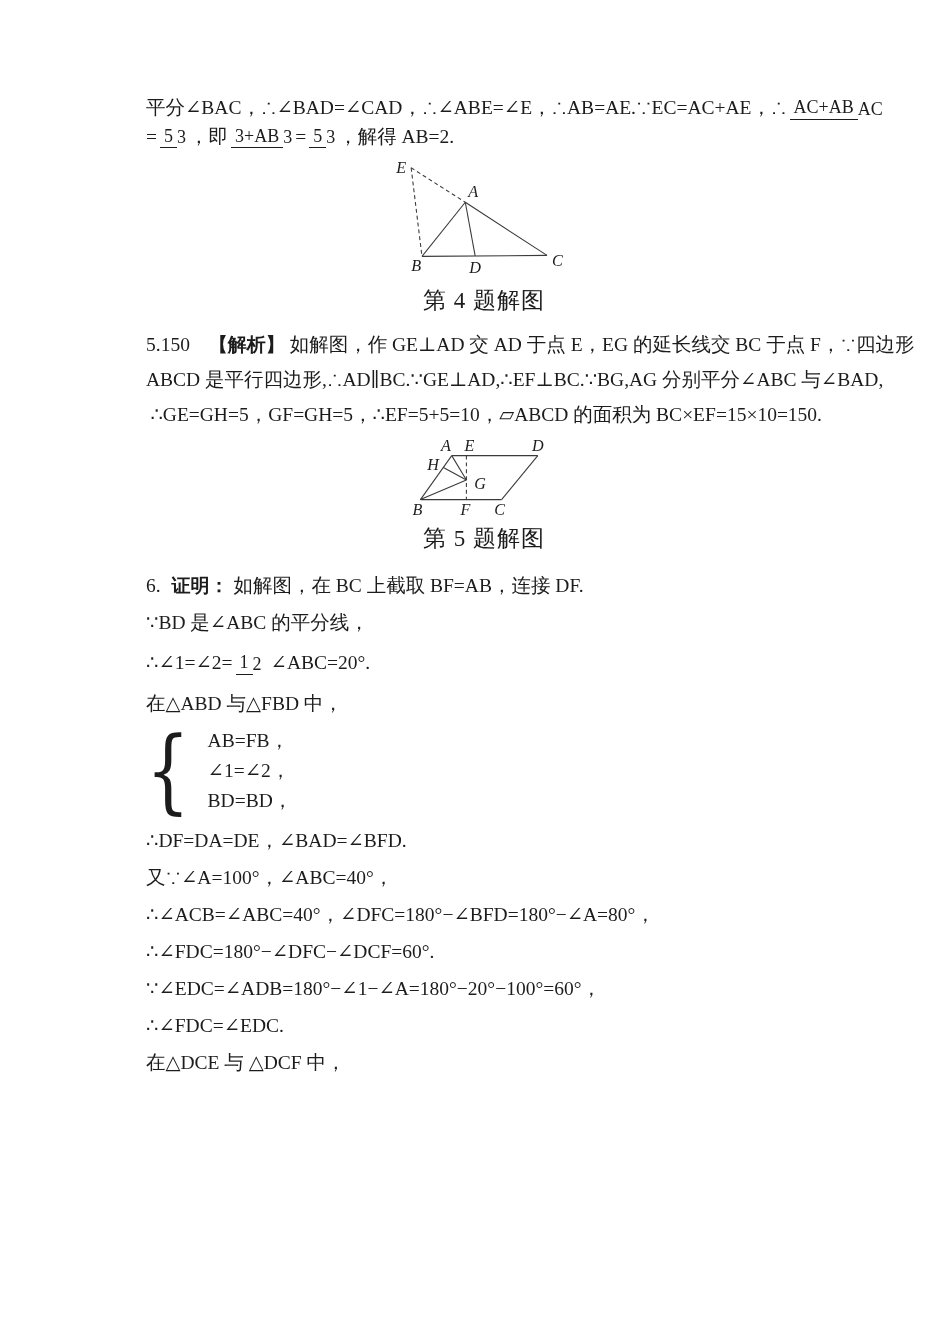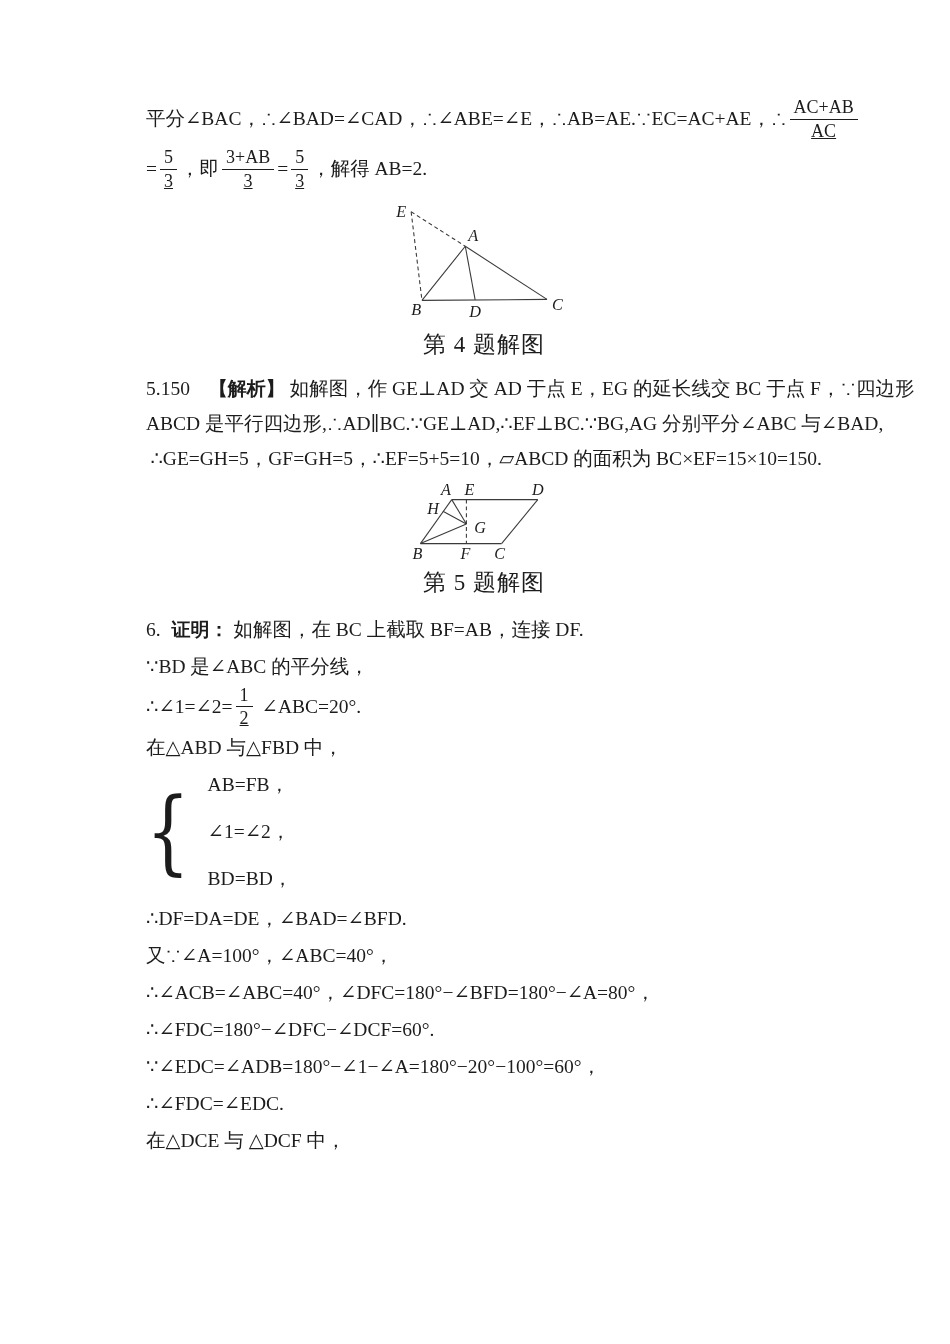--- a/index.html
+++ b/index.html
@@ -17,30 +17,29 @@
     line-height:1.15;
     margin:0 0 6px 0;
     white-space:nowrap;
     display:flex;
     align-items:center;
   }
   .mline .txt { display:inline-block; }
 
   .frac {
     display:inline-flex;
-    flex-direction:column;
     align-items:center;
     font-size:18px;
     line-height:1.15;
     margin:0 3px;
     vertical-align:middle;
     text-align:right;
   }
   .frac .num { padding:0 4px 1px 4px; border-bottom:1.2px solid #1c1c1c; }
-  .frac .den { padding-top:1px;text-decoration:underline; }
+  .frac .den { padding-top:1px; }
 
   .figwrap { text-align:center; margin:0; }
   .figwrap svg { display:block; margin:0 auto; }
   .caption {
     font-size:23px;
     line-height:25px;
     text-align:center;
     margin:6px 0 14px 0;
     letter-spacing:1px;
   }
@@ -55,21 +54,21 @@
   .system { display:flex; align-items:center; margin:4px 0 6px 0; }
   .brace {
     font-size:92px;
     font-weight:300;
     line-height:0.9;
     font-family:"DejaVu Serif",serif;
     margin-right:3px;
     transform:scaleX(0.75);
     transform-origin:left center;
   }
-  .sysrows { display:flex; flex-direction:column;gap:17px; }
+  .sysrows { display:flex; flex-direction:column; }
   .sysrow { font-size:19.5px; line-height:30px; }
 
   svg text {
     font-family:"Liberation Serif","DejaVu Serif",serif;
     font-style:italic;
     font-size:16.5px;
     fill:#1c1c1c;
   }
   svg line, svg path { stroke:#3a3a3a; stroke-width:1.1; fill:none; }
   svg .dash { stroke-dasharray:4 3; }

